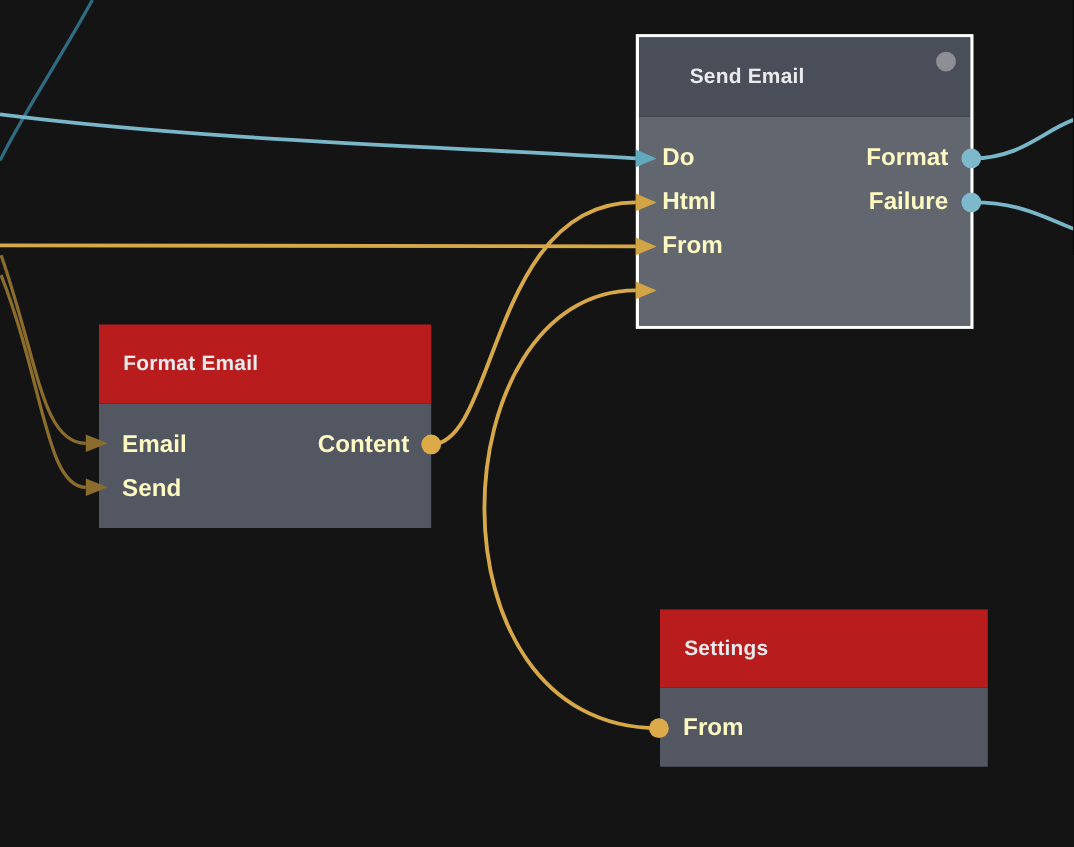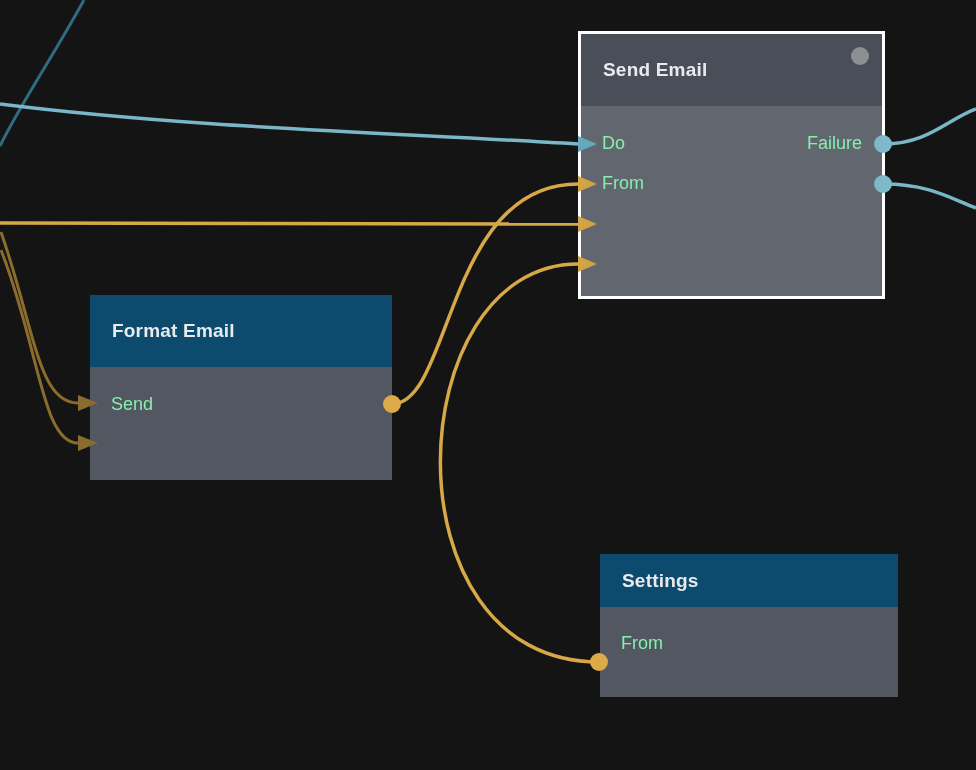--- a/index.html
+++ b/index.html
@@ -16,21 +16,21 @@
     position: absolute;
     display: flex;
     flex-direction: column;
     z-index: 2;
   }
   .node.selected { border: 3px solid #ffffff; }
   .node-header {
     position: relative;
     display: flex;
     align-items: center;
-    background: #0c4a6e;
+    background: #b91c1c;
     flex: 0 0 auto;
   }
   .node.selected .node-header { background: #4a4e58; }
   .node-title {
     color: #e9eaec;
     font-size: 19px;
     font-weight: 600;
     padding-left: 22px;
     letter-spacing: 0.2px;
   }
@@ -41,23 +41,23 @@
   }
   .node.selected .node-body { background: #62666f; }
   .port-row {
     height: 40px;
     display: flex;
     align-items: center;
     justify-content: space-between;
     padding: 0 20px 0 21px;
   }
   .port-label {
-    color: #86efac;
-    font-size: 18px;
-    font-weight: 400;
+    color: #fef9c3;
+    font-size: 22px;
+    font-weight: 700;
   }
   .status-dot {
     position: absolute;
     top: 13px;
     right: 13px;
     width: 18px;
     height: 18px;
     border-radius: 50%;
     background: #8d8f94;
   }
@@ -69,48 +69,56 @@
     pointer-events: none;
   }
   #wires path { fill: none; }
 </style>
 </head>
 <body>
 
 <div id="canvas">
 
   <div class="node selected" style="left:578px; top:31px; width:307px; height:268px;">
-    <div class="node-header" style="height:72px;">
+    <div class="node-header" style="height:72px;padding-left:24px;">
       <span class="node-title">Send Email</span>
       <span class="status-dot"></span>
     </div>
     <div class="node-body">
       <div class="port-row">
         <span class="port-label">Do</span>
+        <span class="port-label">Format</span>
+      </div>
+      <div class="port-row">
+        <span class="port-label">Html</span>
         <span class="port-label">Failure</span>
       </div>
       <div class="port-row">
         <span class="port-label">From</span>
       </div>
     </div>
   </div>
 
   <div class="node" style="left:90px; top:295px; width:302px; height:185px;">
     <div class="node-header" style="height:72px;">
       <span class="node-title">Format Email</span>
     </div>
     <div class="node-body">
       <div class="port-row">
+        <span class="port-label">Email</span>
+        <span class="port-label">Content</span>
+      </div>
+      <div class="port-row">
         <span class="port-label">Send</span>
       </div>
     </div>
   </div>
 
   <div class="node" style="left:600px; top:554px; width:298px; height:143px;">
-    <div class="node-header" style="height:53px;">
+    <div class="node-header" style="height:71px;">
       <span class="node-title">Settings</span>
     </div>
     <div class="node-body" style="padding-top:16px;">
       <div class="port-row">
         <span class="port-label">From</span>
       </div>
     </div>
   </div>
 
   <svg id="wires" width="976" height="770" viewBox="0 0 976 770">

